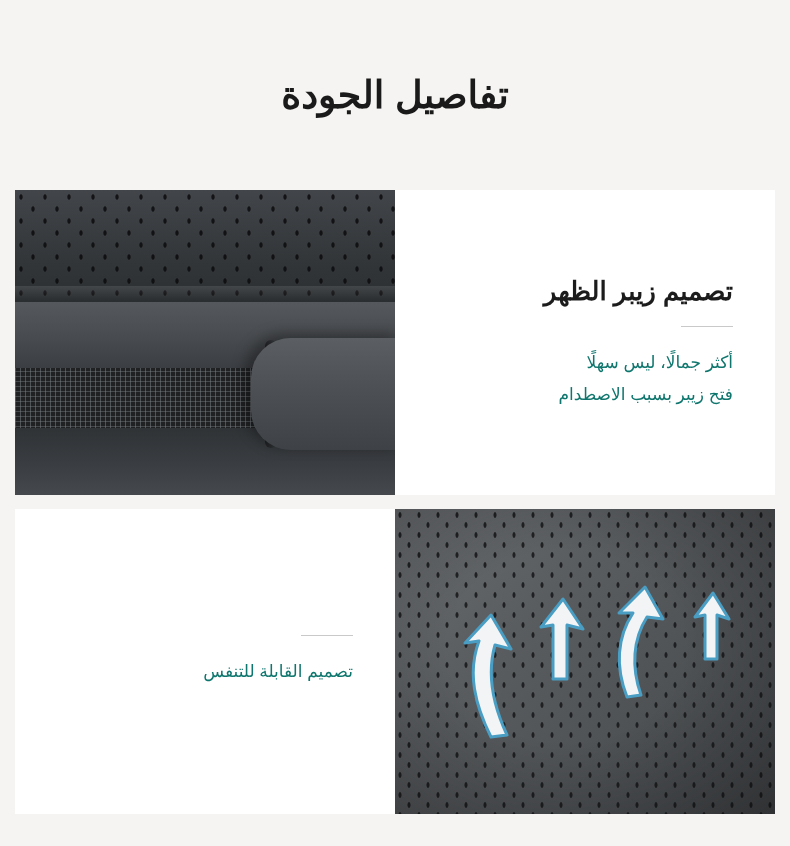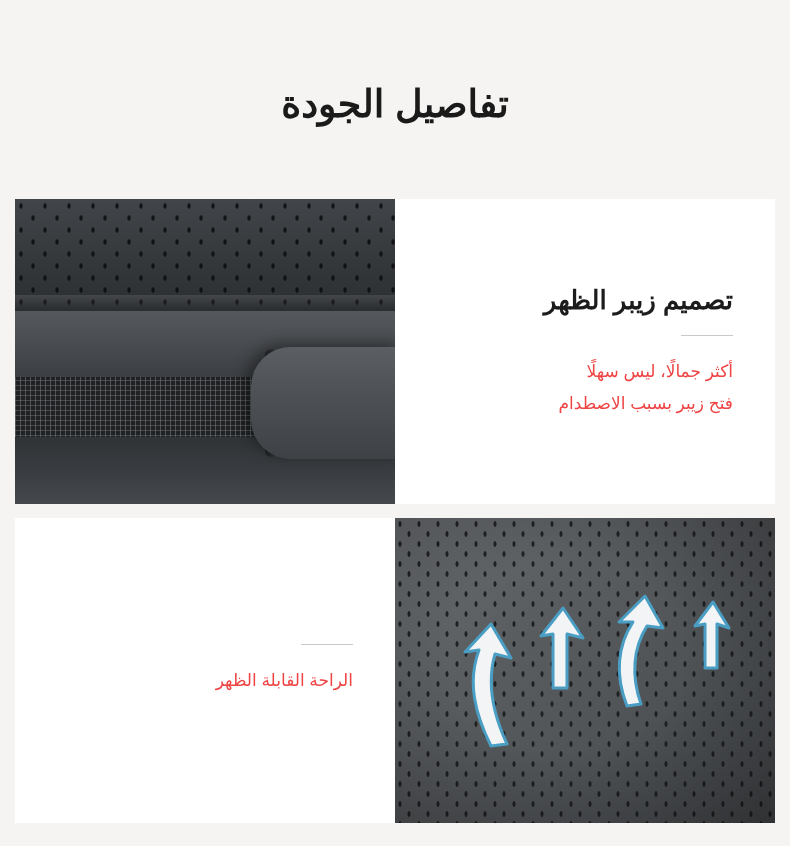--- a/index.html
+++ b/index.html
@@ -23,21 +23,20 @@
   }
 
   
   .header {
     width: 100%;
     height: 190px;
     display: flex;
     align-items: center;
     justify-content: center;
     background: #f5f4f2;
-    margin-top: 9px;
   }
   .header-title {
     font-size: 38px;
     font-weight: bold;
     color: #1a1a1a;
     letter-spacing: 1px;
     text-align: center;
     direction: rtl;
   }
 
@@ -81,21 +80,21 @@
     text-align: right;
   }
   .divider {
     width: 52px;
     height: 1px;
     background: #c9c9c9;
     margin: 0 0 20px 0;
   }
   .feature-desc {
     font-size: 17px;
-    color: #ef4444;
+    color: #0f766e;
     line-height: 1.85;
     text-align: right;
     margin: 0;
   }
 
   
   .photo-jacket {
     width: 100%;
     height: 100%;
     background:
@@ -228,18 +227,18 @@
 
               <path d="M232 188 C 220 158 222 128 238 104 L 224 104 L 250 78 L 268 110 L 252 108 C 238 130 236 158 246 186 Z"></path>
 
               <path d="M310 150 L 310 106 L 300 108 L 318 84 L 334 110 L 322 106 L 322 150 Z"></path>
             </g>
           </svg>
         </div>
       </div>
       <div class="text-cell">
         <div class="divider"></div>
-        <div class="feature-desc" data-bind="features.1.description">الراحة القابلة الظهر</div>
+        <div class="feature-desc" data-bind="features.1.description">تصميم القابلة للتنفس</div>
       </div>
     </div>
 
   </div>
 </div>
 
 </body></html>

